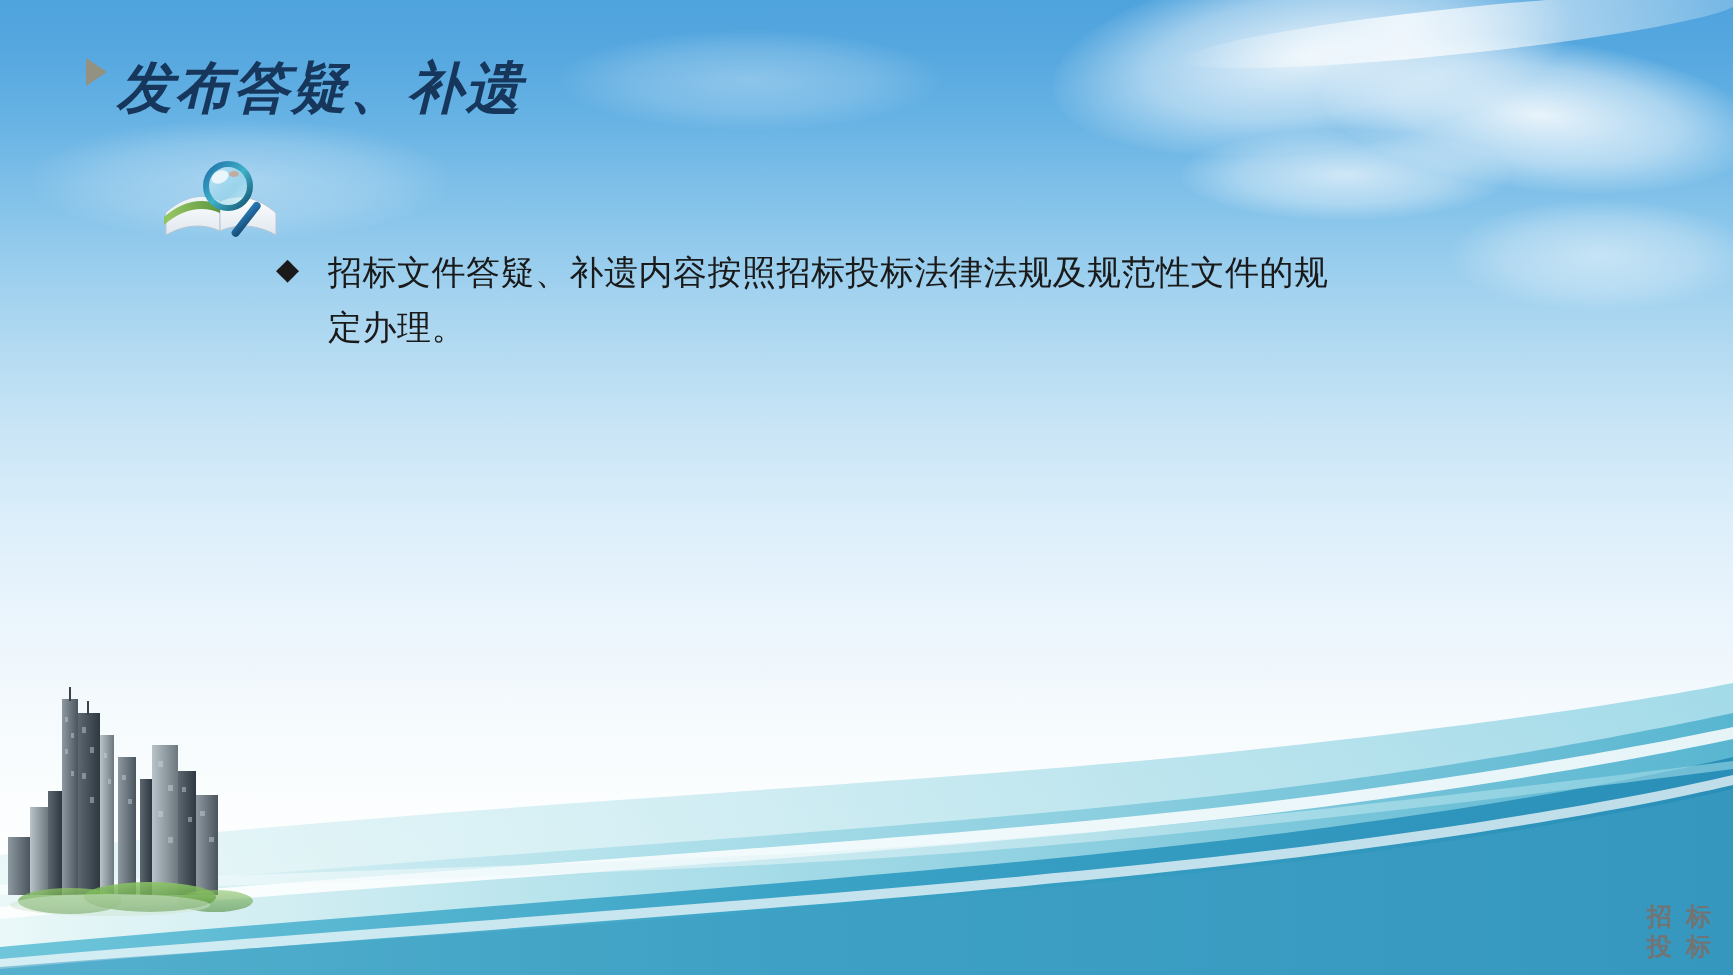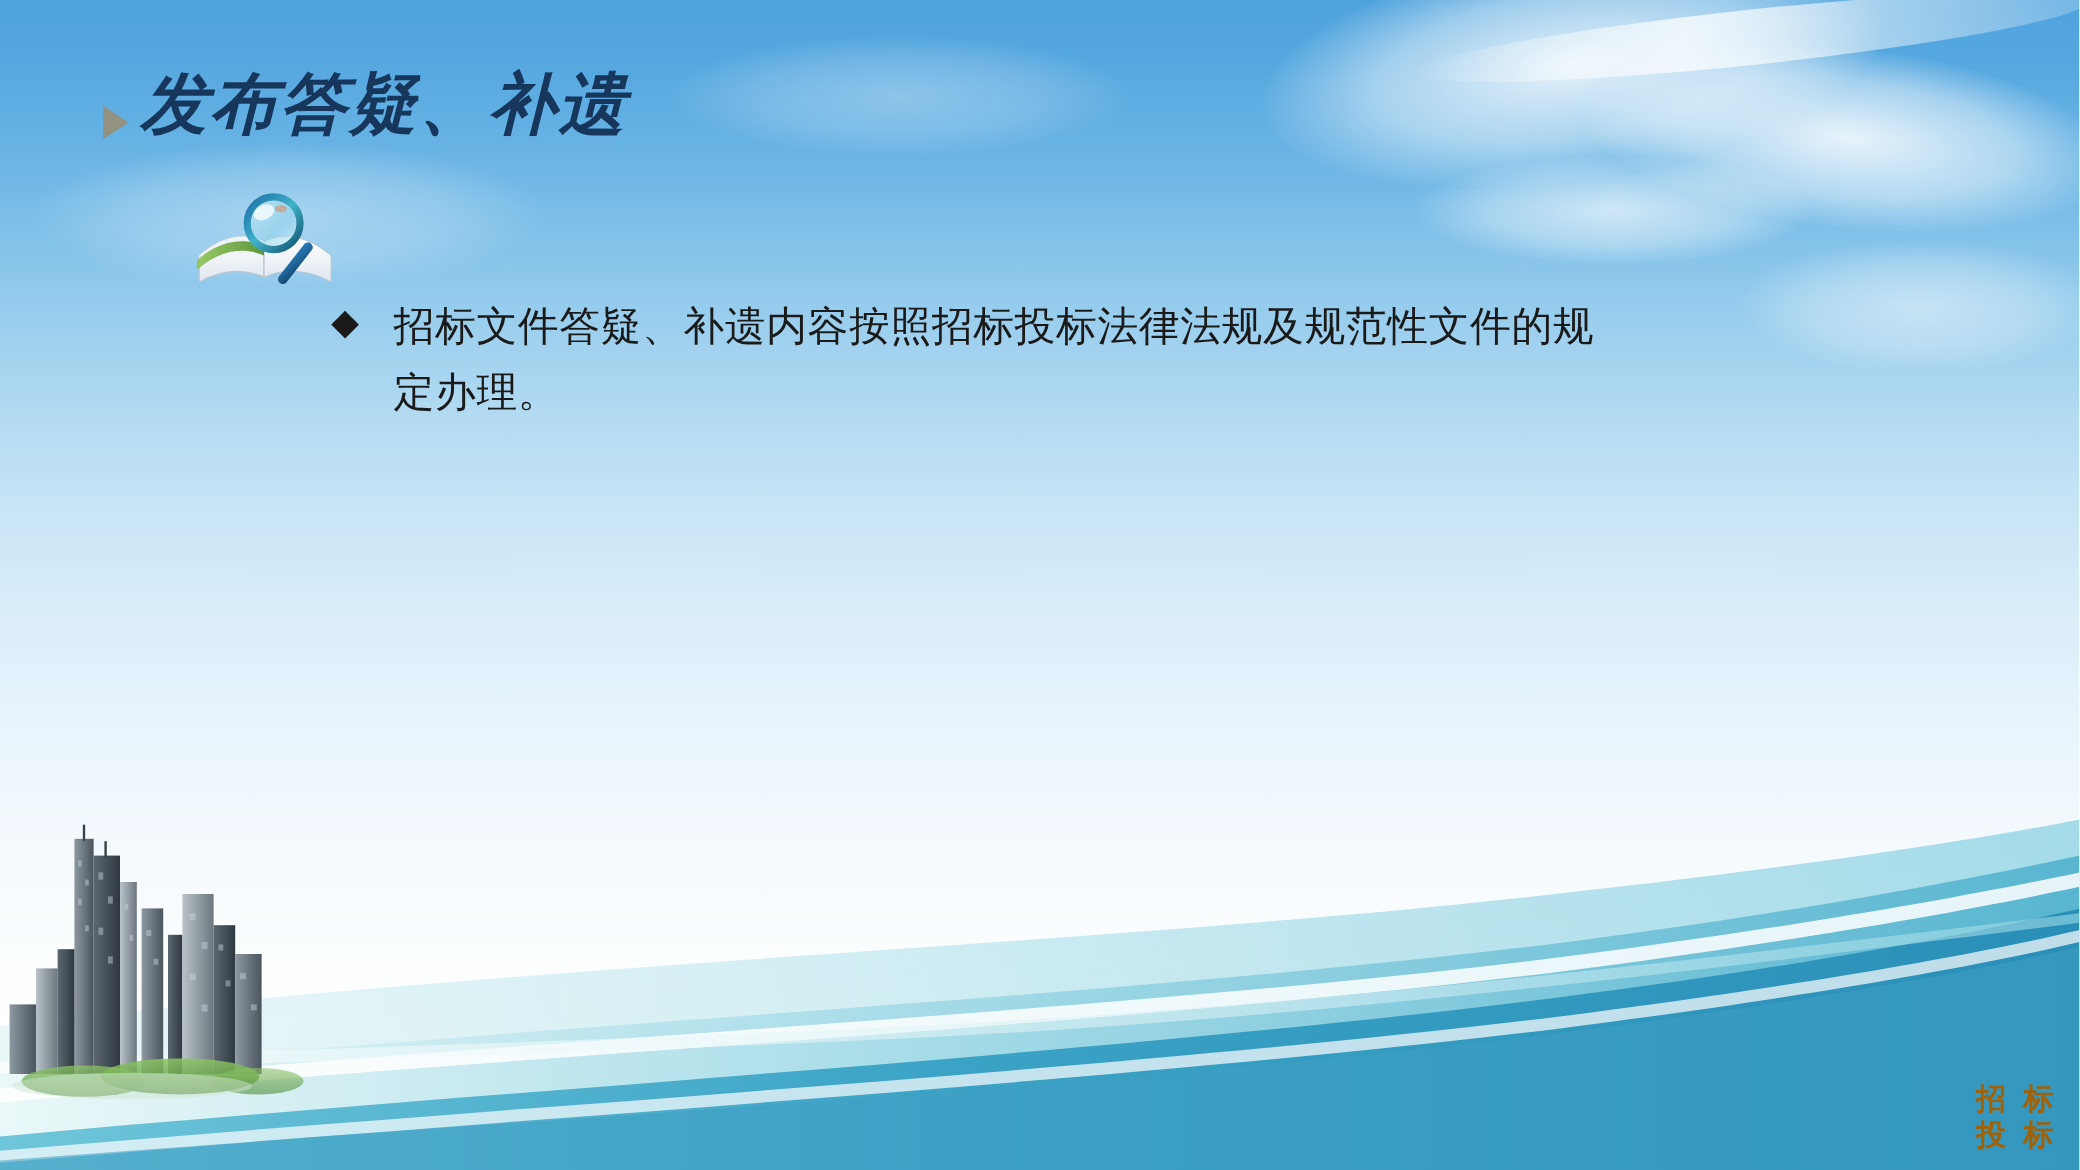--- a/index.html
+++ b/index.html
@@ -65,21 +65,21 @@
     width: 1733px;
     height: 420px;
   }
 
   
   .title-row {
     position: absolute;
     left: 86px;
     top: 58px;
     display: flex;
-    align-items: flex-end;
+    align-items: flex-start;
     gap: 10px;
   }
   .title-bullet {
     width: 0; height: 0;
     border-left: 21px solid #93917f;
     border-top: 14px solid transparent;
     border-bottom: 14px solid transparent;
     margin-bottom: 4px;
   }
   .title-text {
@@ -147,21 +147,21 @@
   }
 
   
   .corner-logo {
     position: absolute;
     right: 18px;
     bottom: 14px;
     font-family: "Liberation Serif", "DejaVu Serif", serif;
     font-size: 25px;
     font-weight: bold;
-    color: #a16207;
+    color: #737373;
     line-height: 1.18;
     letter-spacing: 4px;
     text-align: right;
   }
   .corner-logo div { white-space: nowrap; }
 </style>
 </head>
 <body>
 
 <div class="slide">

